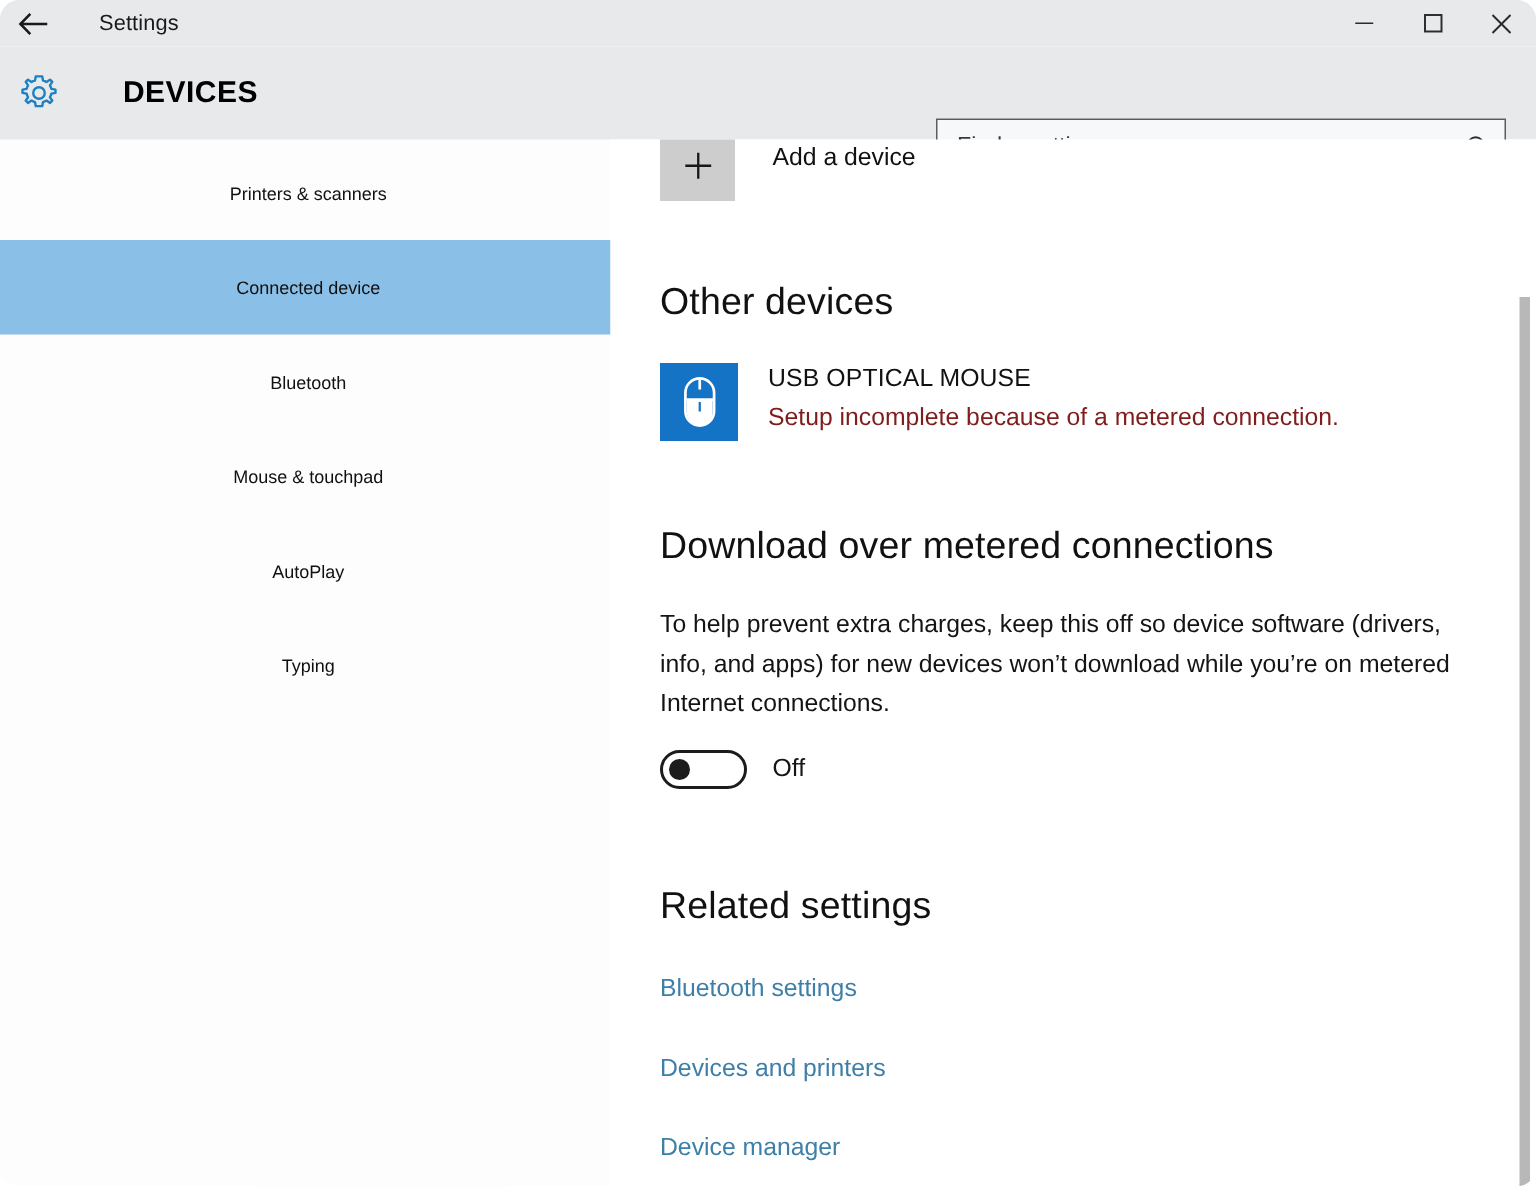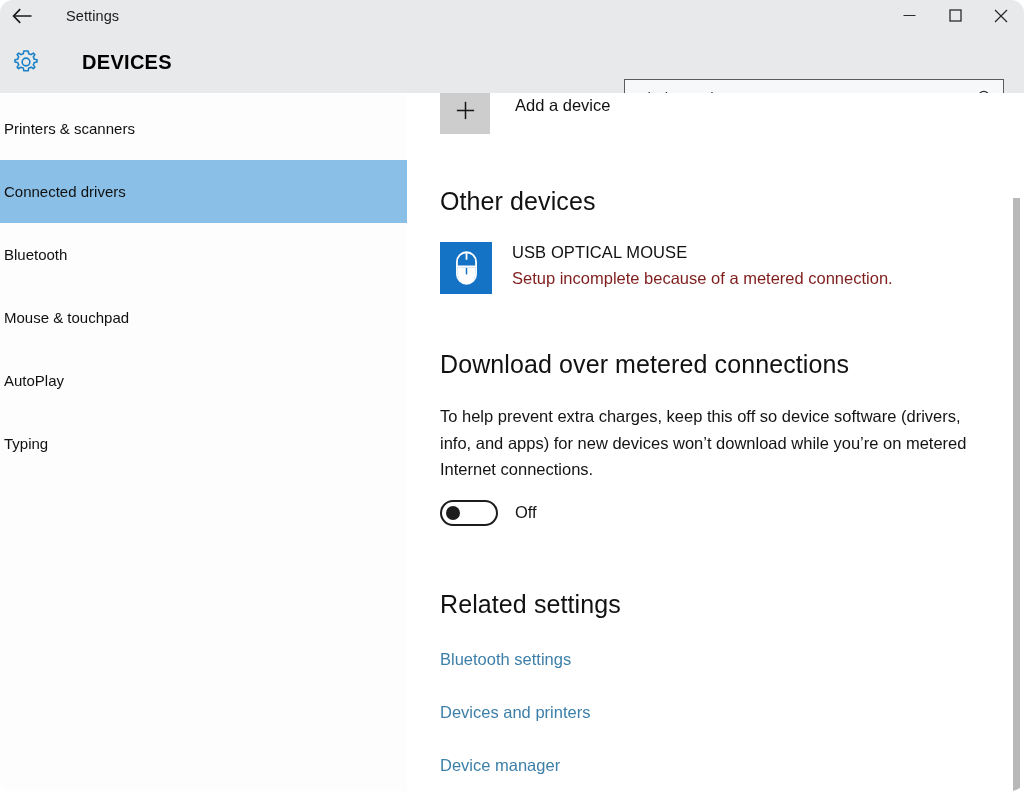--- a/index.html
+++ b/index.html
@@ -135,22 +135,23 @@
     padding-top: 4px;
     box-sizing: border-box;
   }
   .nav-item {
     height: 63px;
     display: flex;
     align-items: center;
     padding-left: 4px;
     box-sizing: border-box;
     cursor: pointer;
-    font-size: 15px;
+    font-size: 12px;
     color: #101010;
+    justify-content: center;
   }
   .nav-item.selected {
     background: #8ac0e8;
   }
 
   
   .content {
     flex: 1;
     position: relative;
     background: #ffffff;
@@ -345,21 +346,21 @@
     </div>
   </div>
 
   <div class="body-split">
 
     <nav class="sidebar">
       <div class="nav-item">
         <span>Printers &amp; scanners</span>
       </div>
       <div class="nav-item selected">
-        <span>Connected drivers</span>
+        <span>Connected device</span>
       </div>
       <div class="nav-item">
         <span>Bluetooth</span>
       </div>
       <div class="nav-item">
         <span>Mouse &amp; touchpad</span>
       </div>
       <div class="nav-item">
         <span>AutoPlay</span>
       </div>

